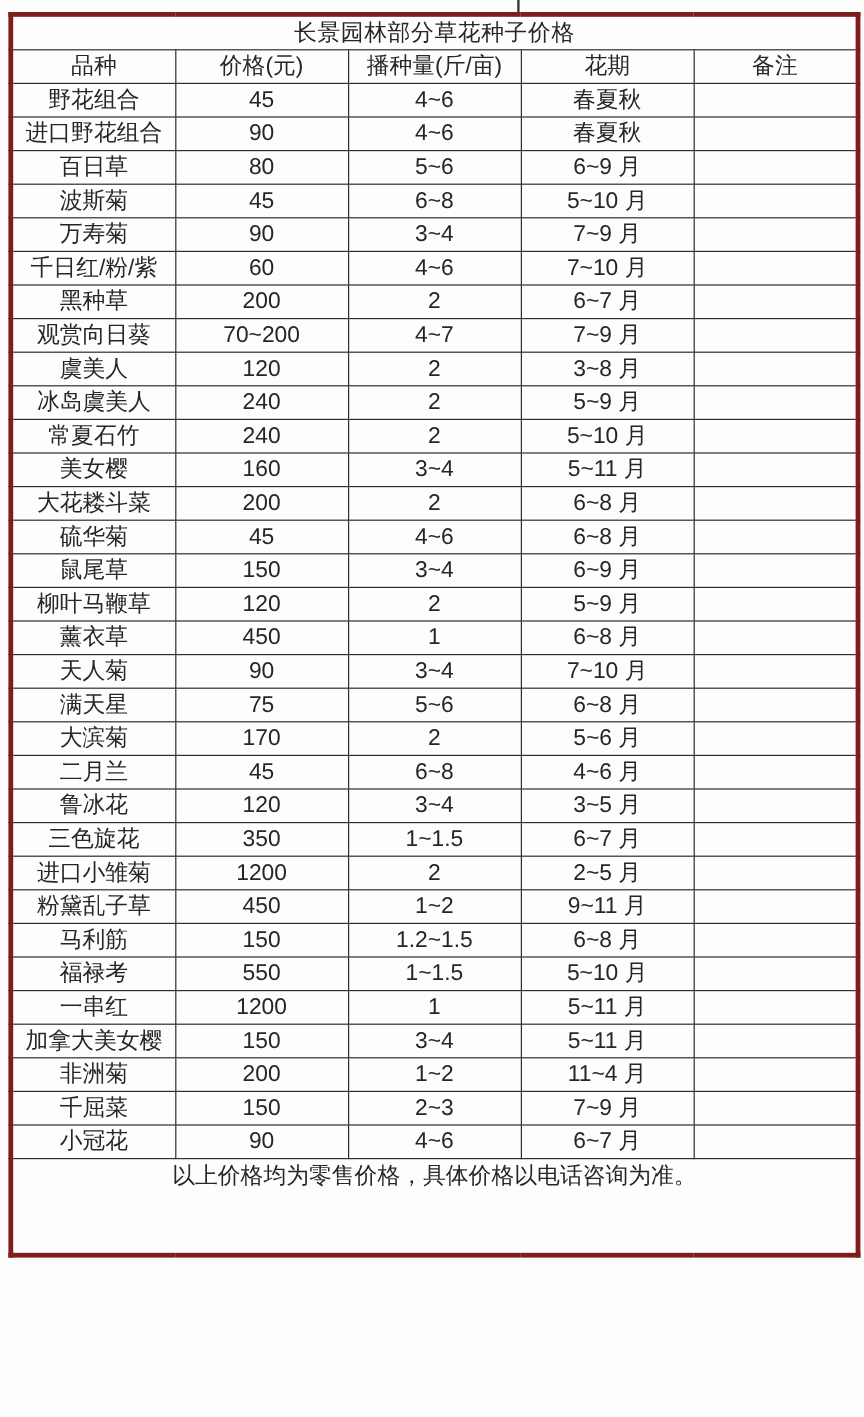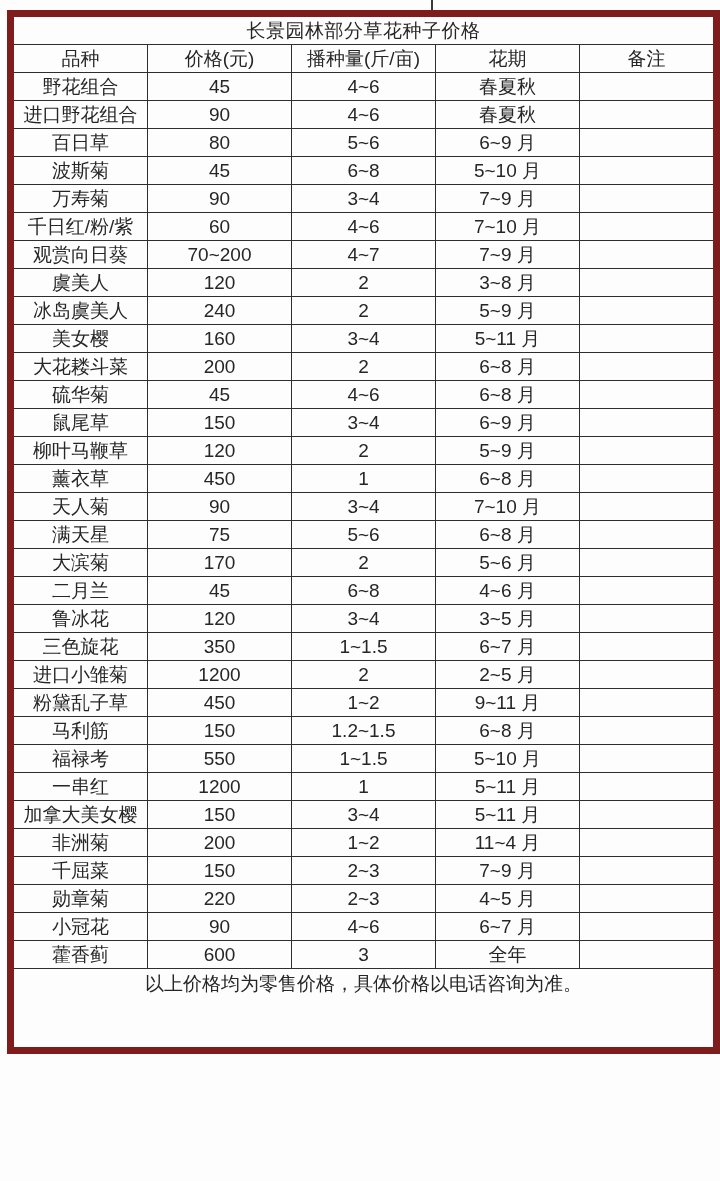--- a/index.html
+++ b/index.html
@@ -26,21 +26,21 @@
   .sheet {
     position: absolute;
     left: 7px;
     top: 10px;
     width: 706px;
   }
   table {
     border-collapse: collapse;
     table-layout: fixed;
     width: 100%;
-    border: 7px solid #7f1d1d;
+    border: 4px solid #7f1d1d;
   }
   th, td {
     border: 1px solid #2e2e2e;
     font-weight: normal;
     text-align: center;
     vertical-align: middle;
     padding: 0;
     font-size: 19px;
     height: 27px;
     line-height: 27px;
@@ -124,20 +124,27 @@
           <td></td>
         </tr>
         <tr>
           <td>千日红/粉/紫</td>
           <td>60</td>
           <td>4~6</td>
           <td>7~10 月</td>
           <td></td>
         </tr>
         <tr>
+          <td>黑种草</td>
+          <td>200</td>
+          <td>2</td>
+          <td>6~7 月</td>
+          <td></td>
+        </tr>
+        <tr>
           <td>观赏向日葵</td>
           <td>70~200</td>
           <td>4~7</td>
           <td>7~9 月</td>
           <td></td>
         </tr>
         <tr>
           <td>虞美人</td>
           <td>120</td>
           <td>2</td>
@@ -145,20 +152,27 @@
           <td></td>
         </tr>
         <tr>
           <td>冰岛虞美人</td>
           <td>240</td>
           <td>2</td>
           <td>5~9 月</td>
           <td></td>
         </tr>
         <tr>
+          <td>常夏石竹</td>
+          <td>240</td>
+          <td>2</td>
+          <td>5~10 月</td>
+          <td></td>
+        </tr>
+        <tr>
           <td>美女樱</td>
           <td>160</td>
           <td>3~4</td>
           <td>5~11 月</td>
           <td></td>
         </tr>
         <tr>
           <td>大花耧斗菜</td>
           <td>200</td>
           <td>2</td>
@@ -285,38 +299,24 @@
           <td></td>
         </tr>
         <tr>
           <td>千屈菜</td>
           <td>150</td>
           <td>2~3</td>
           <td>7~9 月</td>
           <td></td>
         </tr>
         <tr>
-          <td>勋章菊</td>
-          <td>220</td>
-          <td>2~3</td>
-          <td>4~5 月</td>
-          <td></td>
-        </tr>
-        <tr>
           <td>小冠花</td>
           <td>90</td>
           <td>4~6</td>
           <td>6~7 月</td>
-          <td></td>
-        </tr>
-        <tr>
-          <td>藿香蓟</td>
-          <td>600</td>
-          <td>3</td>
-          <td>全年</td>
           <td></td>
         </tr>
       </tbody>
     <tfoot>
       <tr class="footer-row">
         <td colspan="5">以上价格均为零售价格，具体价格以电话咨询为准。</td>
       </tr>
     </tfoot>
   </table>
 </div>

